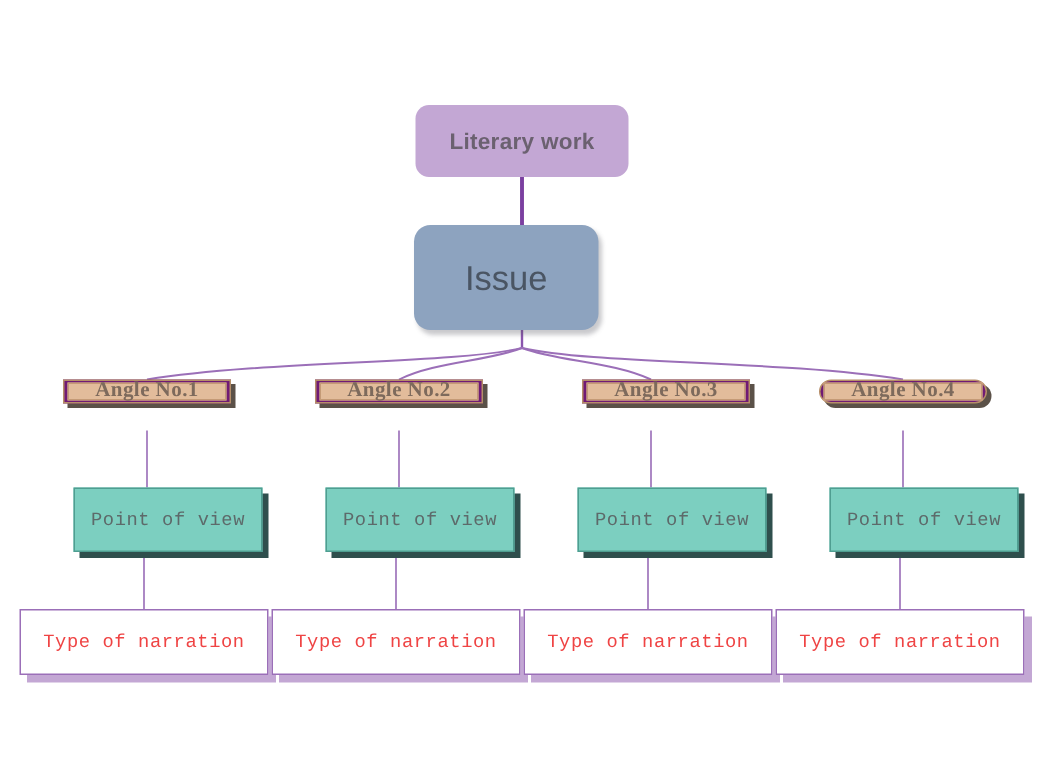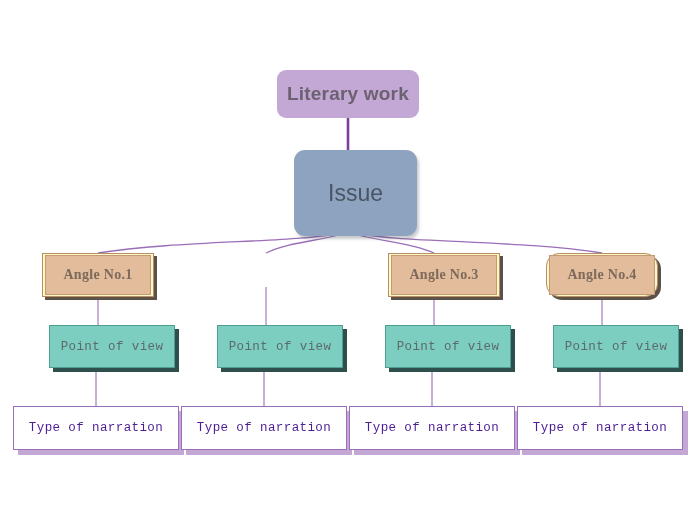--- a/index.html
+++ b/index.html
@@ -39,47 +39,47 @@
 
   
   .node-root {
     left: 277px;
     top: 70px;
     width: 142px;
     height: 48px;
     background: #c3a7d4;
     border-radius: 9px;
     color: #6b6170;
-    font-size: 19px;
+    font-size: 15px;
     font-weight: bold;
     font-family: "Liberation Sans", sans-serif;
     letter-spacing: 0.2px;
   }
 
   
   .node-issue {
-    left: 294px;
+    left: 276px;
     top: 150px;
     width: 123px;
-    height: 86px;
+    height: 70px;
     background: #8da3bf;
     border-radius: 11px;
     color: #4a5563;
     font-size: 23px;
     font-weight: normal;
     font-family: "Liberation Sans", sans-serif;
     box-shadow: 2px 3px 3px rgba(80,80,90,0.30);
   }
 
   
   .node-angle {
     top: 253px;
     width: 112px;
-    height: 44px;
-    background: #fef9c3;
+    height: 16px;
+    background: #701a75;
     border: 1px solid #b68e68;
     padding: 2px;
     box-shadow: 3px 3px 0 #5b5148;
   }
   .node-angle .inner {
     width: 100%;
     height: 100%;
     border: 1px solid #c49a76;
     background: #e2bc9b;
     display: flex;
@@ -108,21 +108,21 @@
   }
 
   
   .node-narr {
     top: 406px;
     width: 166px;
     height: 44px;
     background: #ffffff;
     border: 1.5px solid #9b6fb8;
     box-shadow: 5px 5px 0 #c3a7d4;
-    color: #4c1d95;
+    color: #ef4444;
     font-family: "Liberation Mono", monospace;
     font-size: 12.5px;
     letter-spacing: 0.4px;
   }
 </style>
 </head>
 <body>
 
 <div id="canvas">
 
@@ -154,20 +154,25 @@
 
   <div class="node node-issue">
     <span>Issue</span>
   </div>
 
   <div class="node node-angle" style="left:42px;">
     <div class="inner">
       <span>Angle No.1</span>
     </div>
   </div>
+  <div class="node node-angle" style="left:210px;">
+    <div class="inner">
+      <span>Angle No.2</span>
+    </div>
+  </div>
   <div class="node node-angle" style="left:388px;">
     <div class="inner">
       <span>Angle No.3</span>
     </div>
   </div>
   <div class="node node-angle" style="left:546px;border-radius:13px;">
     <div class="inner">
       <span>Angle No.4</span>
     </div>
   </div>

